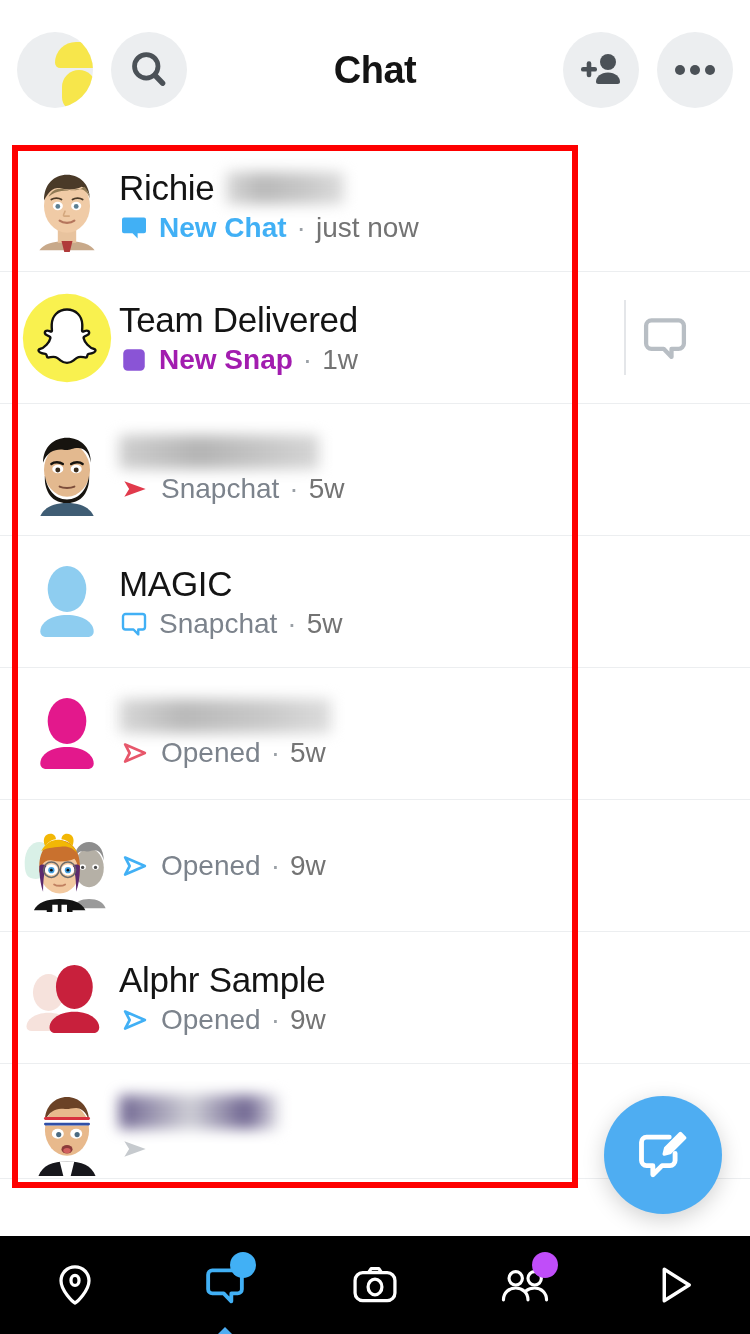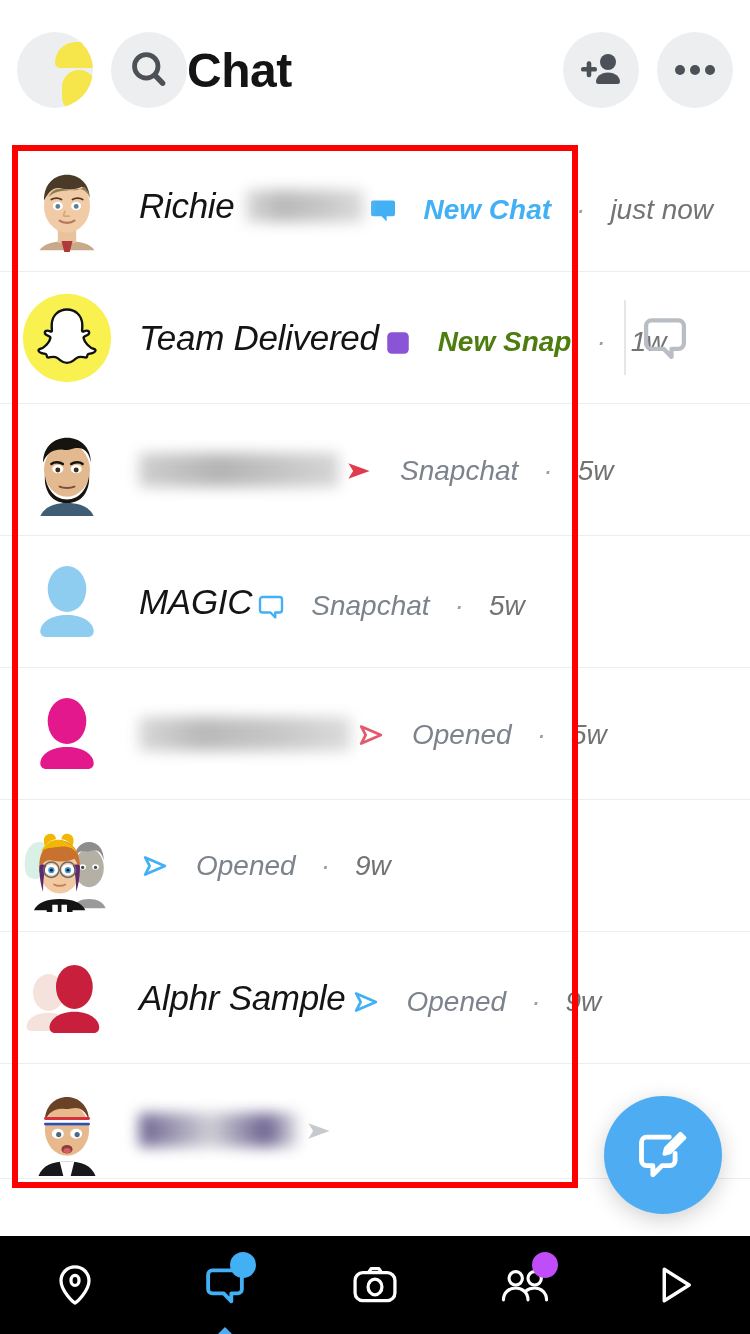--- a/index.html
+++ b/index.html
@@ -23,22 +23,22 @@
   }
   .hdr-btn {
     width:76px; height:76px; border-radius:50%;
     background:#eceef0;
     display:flex; align-items:center; justify-content:center;
     flex:0 0 auto;
   }
   .hdr-avatar { margin-left:17px; overflow:hidden; }
   .hdr-search { margin-left:18px; }
   .hdr-title {
-    flex:1 1 auto; text-align:left;
-    font-size:48px; font-weight:bold; letter-spacing:-0.5px;
+    flex:1 1 auto; text-align:center;
+    font-size:38px; font-weight:bold; letter-spacing:-0.5px;
     color:#141414;
   }
   .hdr-add { margin-right:18px; }
   .hdr-more { margin-right:17px; }
   .avatar-ghostface {
     width:48px; height:62px; position:relative;
   }
   .ag-head {
     position:absolute; left:7px; top:0;
     width:34px; height:42px; border-radius:17px 17px 15px 15px;
@@ -63,30 +63,30 @@
     border-bottom:1px solid #eceef0;
     background:#fff;
   }
   .row:last-child { border-bottom:none; }
   .avatar-wrap {
     width:98px; height:98px; flex:0 0 auto;
     display:flex; align-items:center; justify-content:center;
     position:relative;
   }
   .row-text {
-    margin-left:23px; display:flex; flex-direction:row;
-    justify-content:center; gap:4px; min-width:0;font-style:italic;
+    margin-left:3px; display:flex; flex-direction:column;
+    justify-content:center; gap:4px; min-width:0;
   }
   .row-name {
     font-size:35px; color:#141414; letter-spacing:-0.3px;
     white-space:nowrap;
     display:flex; align-items:center; gap:12px;
   }
   .row-sub {
-    display:flex; align-items:flex-end; gap:25px;
+    display:flex; align-items:center; gap:10px;
     font-size:28px; color:#7c838c; white-space:nowrap;
   }
   .sub-label { font-weight:normal; }
   .sub-label.bold { font-weight:bold; }
   .dot-sep { color:#9aa0a6; font-size:28px; }
   .sub-time { color:#737373; }
 
   
   .blur {
     display:inline-block;
@@ -242,21 +242,21 @@
         </svg>
       </div>
       <div class="row-text">
         <div class="row-name">
           <span>Team Delivered</span>
         </div>
         <div class="row-sub">
           <svg class="ico" width="30" height="30" viewBox="0 0 24 24">
             <rect x="3.4" y="3.4" width="17.2" height="17.2" rx="3.6" fill="#8a54d6"></rect>
           </svg>
-          <span class="sub-label bold" style="color:#4d7c0f">New Snap</span>
+          <span class="sub-label bold" style="color:#a21caf">New Snap</span>
           <span class="dot-sep">·</span>
           <span class="sub-time">1w</span>
         </div>
       </div>
       <div class="row-trailing">
         <div class="trailing-divider"></div>
         <svg width="54" height="54" viewBox="0 0 24 24">
           <path d="M6 4.2h12a2.4 2.4 0 0 1 2.4 2.4v7.8a2.4 2.4 0 0 1-2.4 2.4h-3.1v3.6l-3.5-3.6H6a2.4 2.4 0 0 1-2.4-2.4V6.6A2.4 2.4 0 0 1 6 4.2z" fill="none" stroke="#b8bec4" stroke-width="1.9" stroke-linejoin="round"></path>
         </svg>
       </div>

